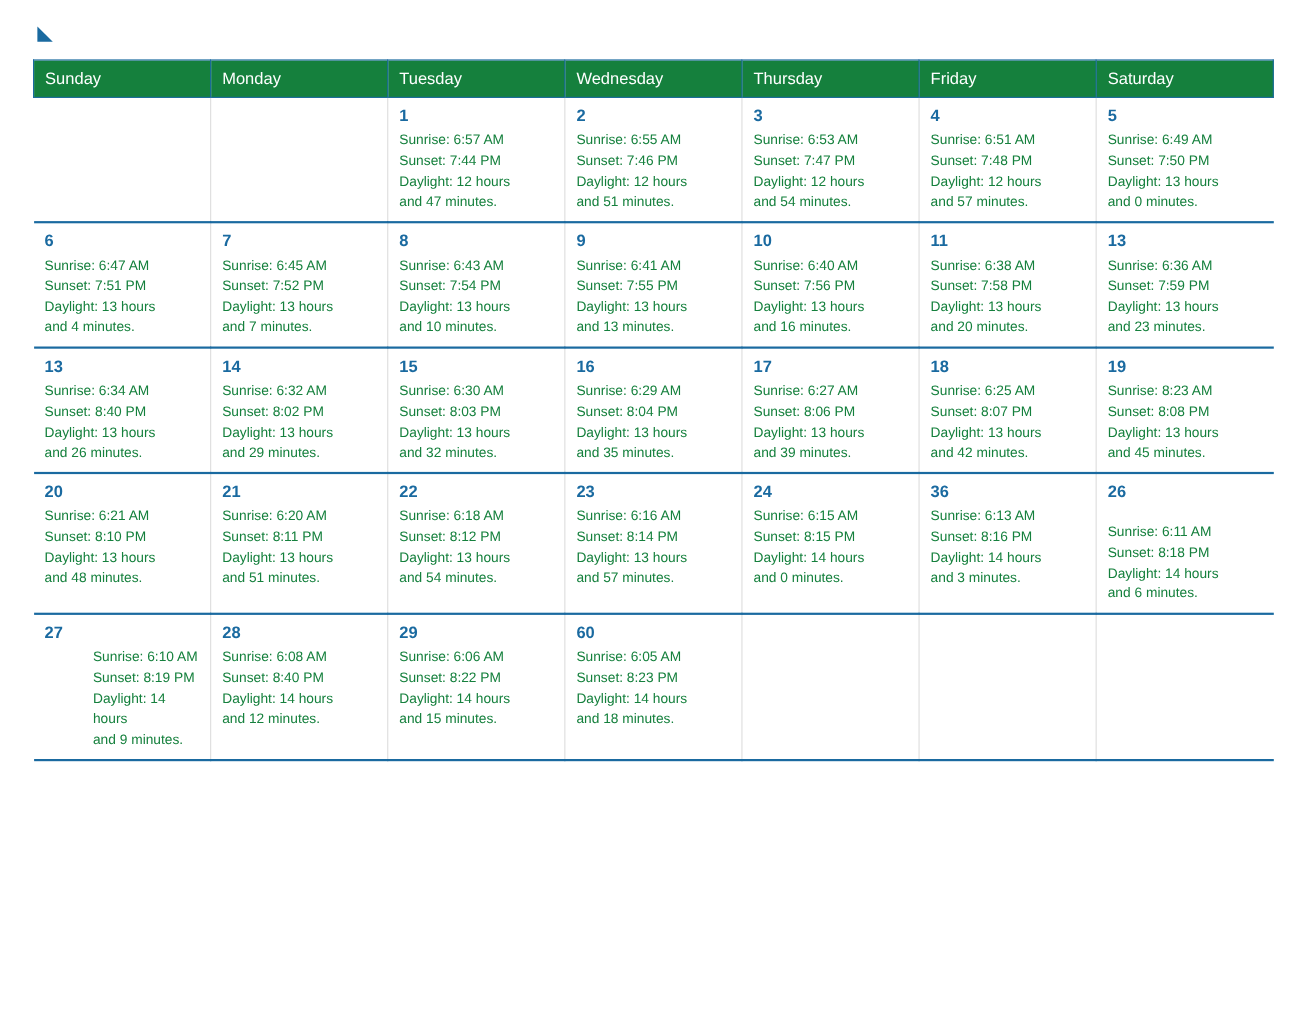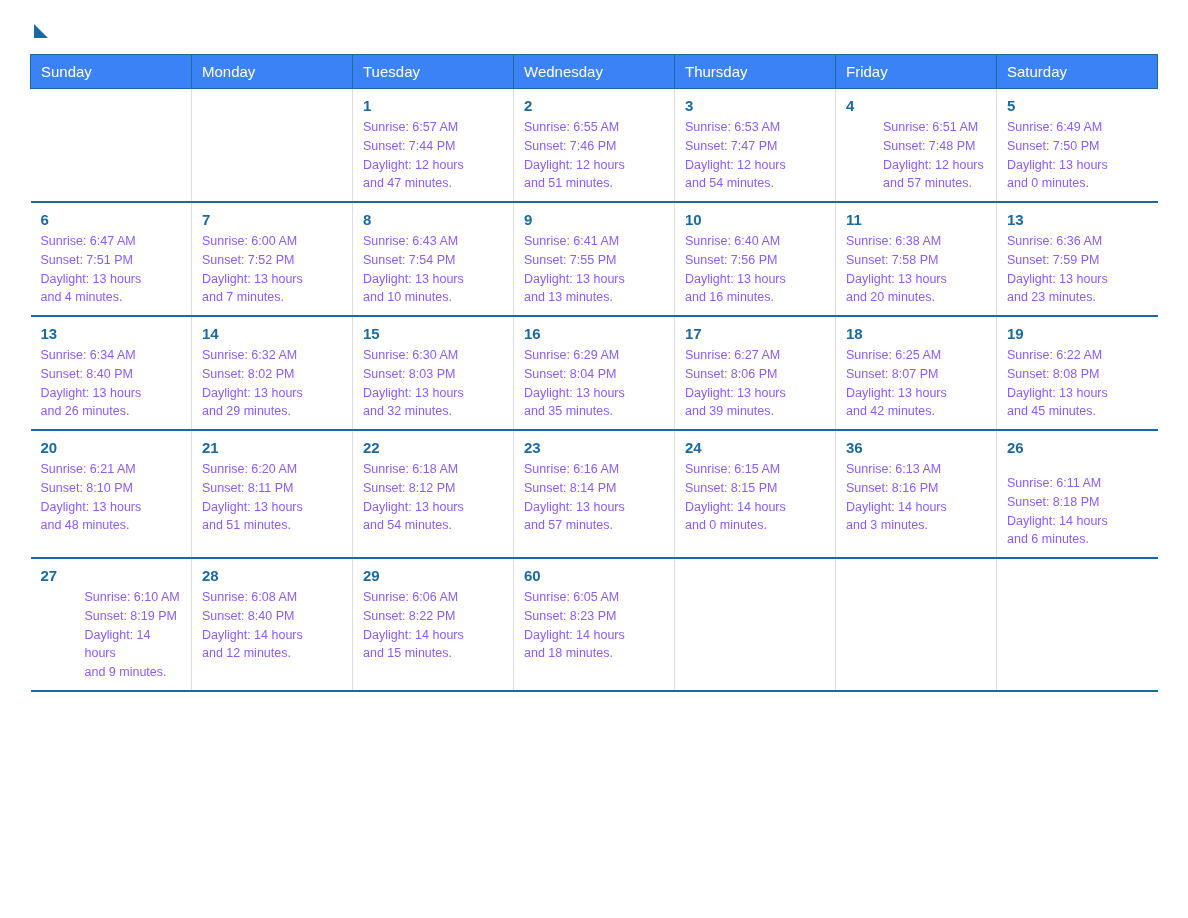--- a/index.html
+++ b/index.html
@@ -60,21 +60,21 @@
       font-weight: normal;
       color: #333;
       margin-top: 4px;
     }
     table {
       width: 100%;
       border-collapse: collapse;
       table-layout: fixed;
     }
     thead tr {
-      background-color: #3b82f6;
+      background-color: #15803d;
     }
     thead th {
       color: #fff;
       font-size: 15px;
       font-weight: normal;
       padding: 8px 10px;
       text-align: left;
       border: 1px solid #1a6aa0;
     }
     tbody tr {
@@ -94,21 +94,21 @@
     .day-number {
       font-size: 15px;
       font-weight: bold;
       color: #1a6aa0;
       display: block;
       margin-bottom: 4px;
     }
     .day-info {
       font-size: 12.5px;
       line-height: 1.5;
-      color: #8b5cf6;
+      color: #15803d;
     }
     .empty-cell {
       background: #fff;
     }
   </style>
 </head>
 <body>
 
 <div class="header">
   <div class="logo">
@@ -156,21 +156,21 @@
         </td>
         <td>
           <span class="day-number">3</span>
           <div class="day-info" style="white-space: pre-line;">Sunrise: 6:53 AM
 Sunset: 7:47 PM
 Daylight: 12 hours
 and 54 minutes.</div>
         </td>
         <td>
           <span class="day-number">4</span>
-          <div class="day-info" style="white-space: pre-line; margin-left: 37px;">Sunrise: 6:51 AM
+          <div class="day-info" style="white-space: pre-line;">Sunrise: 6:51 AM
 Sunset: 7:48 PM
 Daylight: 12 hours
 and 57 minutes.</div>
         </td>
         <td>
           <span class="day-number">5</span>
           <div class="day-info" style="white-space: pre-line;">Sunrise: 6:49 AM
 Sunset: 7:50 PM
 Daylight: 13 hours
 and 0 minutes.</div>
@@ -179,21 +179,21 @@
       <tr>
         <td>
           <span class="day-number">6</span>
           <div class="day-info" style="white-space: pre-line;">Sunrise: 6:47 AM
 Sunset: 7:51 PM
 Daylight: 13 hours
 and 4 minutes.</div>
         </td>
         <td>
           <span class="day-number">7</span>
-          <div class="day-info" style="white-space: pre-line;">Sunrise: 6:00 AM
+          <div class="day-info" style="white-space: pre-line;">Sunrise: 6:45 AM
 Sunset: 7:52 PM
 Daylight: 13 hours
 and 7 minutes.</div>
         </td>
         <td>
           <span class="day-number">8</span>
           <div class="day-info" style="white-space: pre-line;">Sunrise: 6:43 AM
 Sunset: 7:54 PM
 Daylight: 13 hours
 and 10 minutes.</div>
@@ -265,21 +265,21 @@
         </td>
         <td>
           <span class="day-number">18</span>
           <div class="day-info" style="white-space: pre-line;">Sunrise: 6:25 AM
 Sunset: 8:07 PM
 Daylight: 13 hours
 and 42 minutes.</div>
         </td>
         <td>
           <span class="day-number">19</span>
-          <div class="day-info" style="white-space: pre-line;">Sunrise: 6:22 AM
+          <div class="day-info" style="white-space: pre-line;">Sunrise: 8:23 AM
 Sunset: 8:08 PM
 Daylight: 13 hours
 and 45 minutes.</div>
         </td>
       </tr>
       <tr>
         <td>
           <span class="day-number">20</span>
           <div class="day-info" style="white-space: pre-line;">Sunrise: 6:21 AM
 Sunset: 8:10 PM

